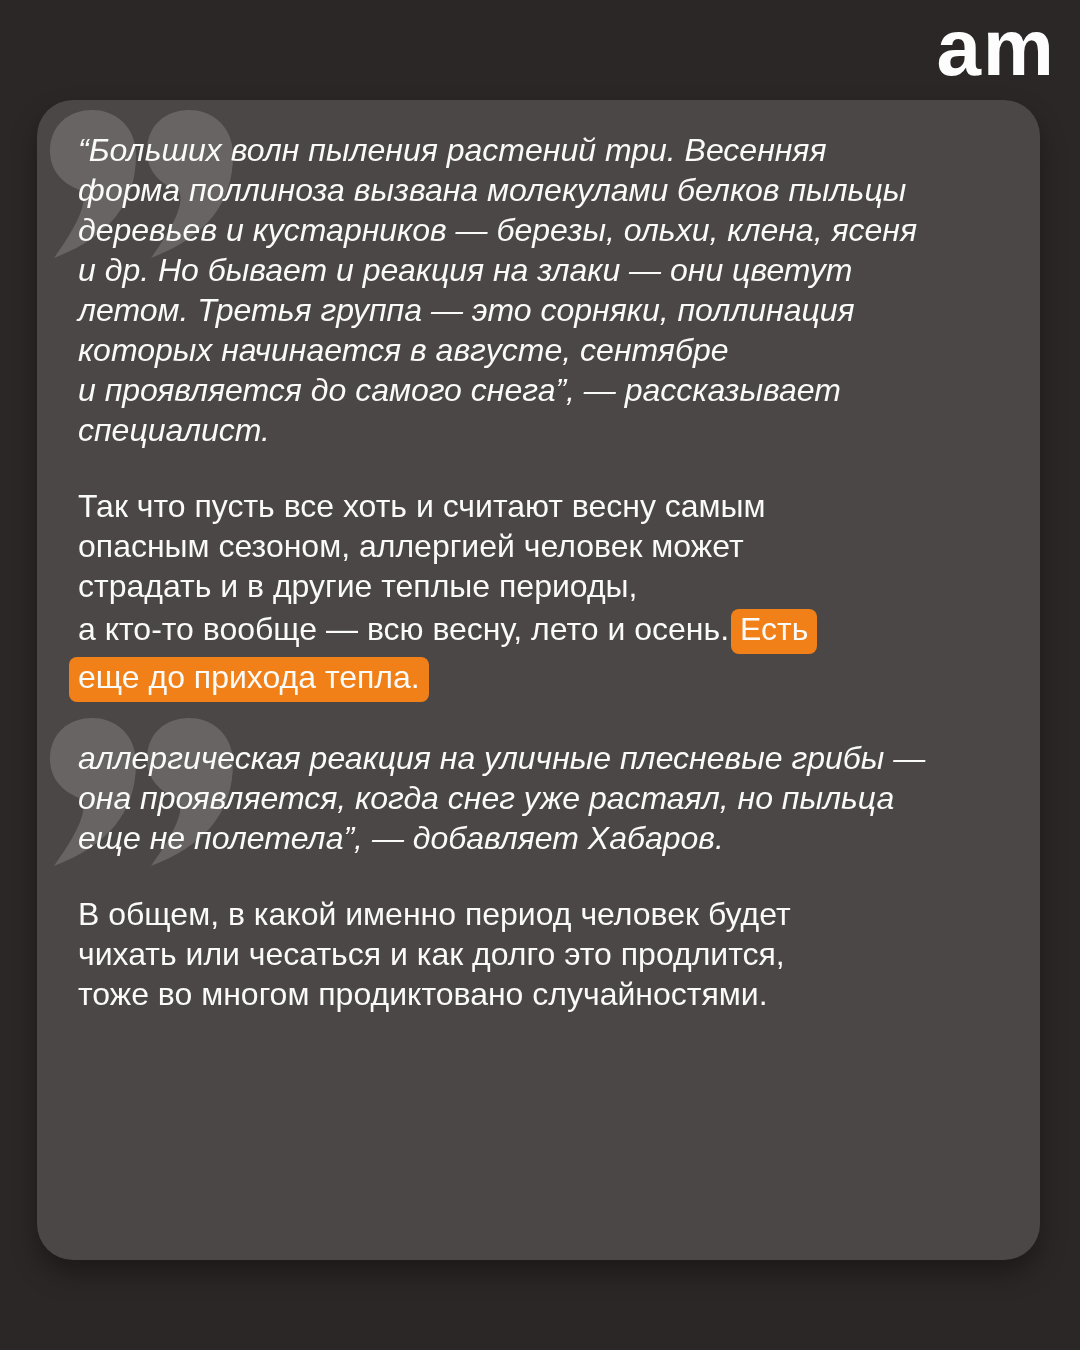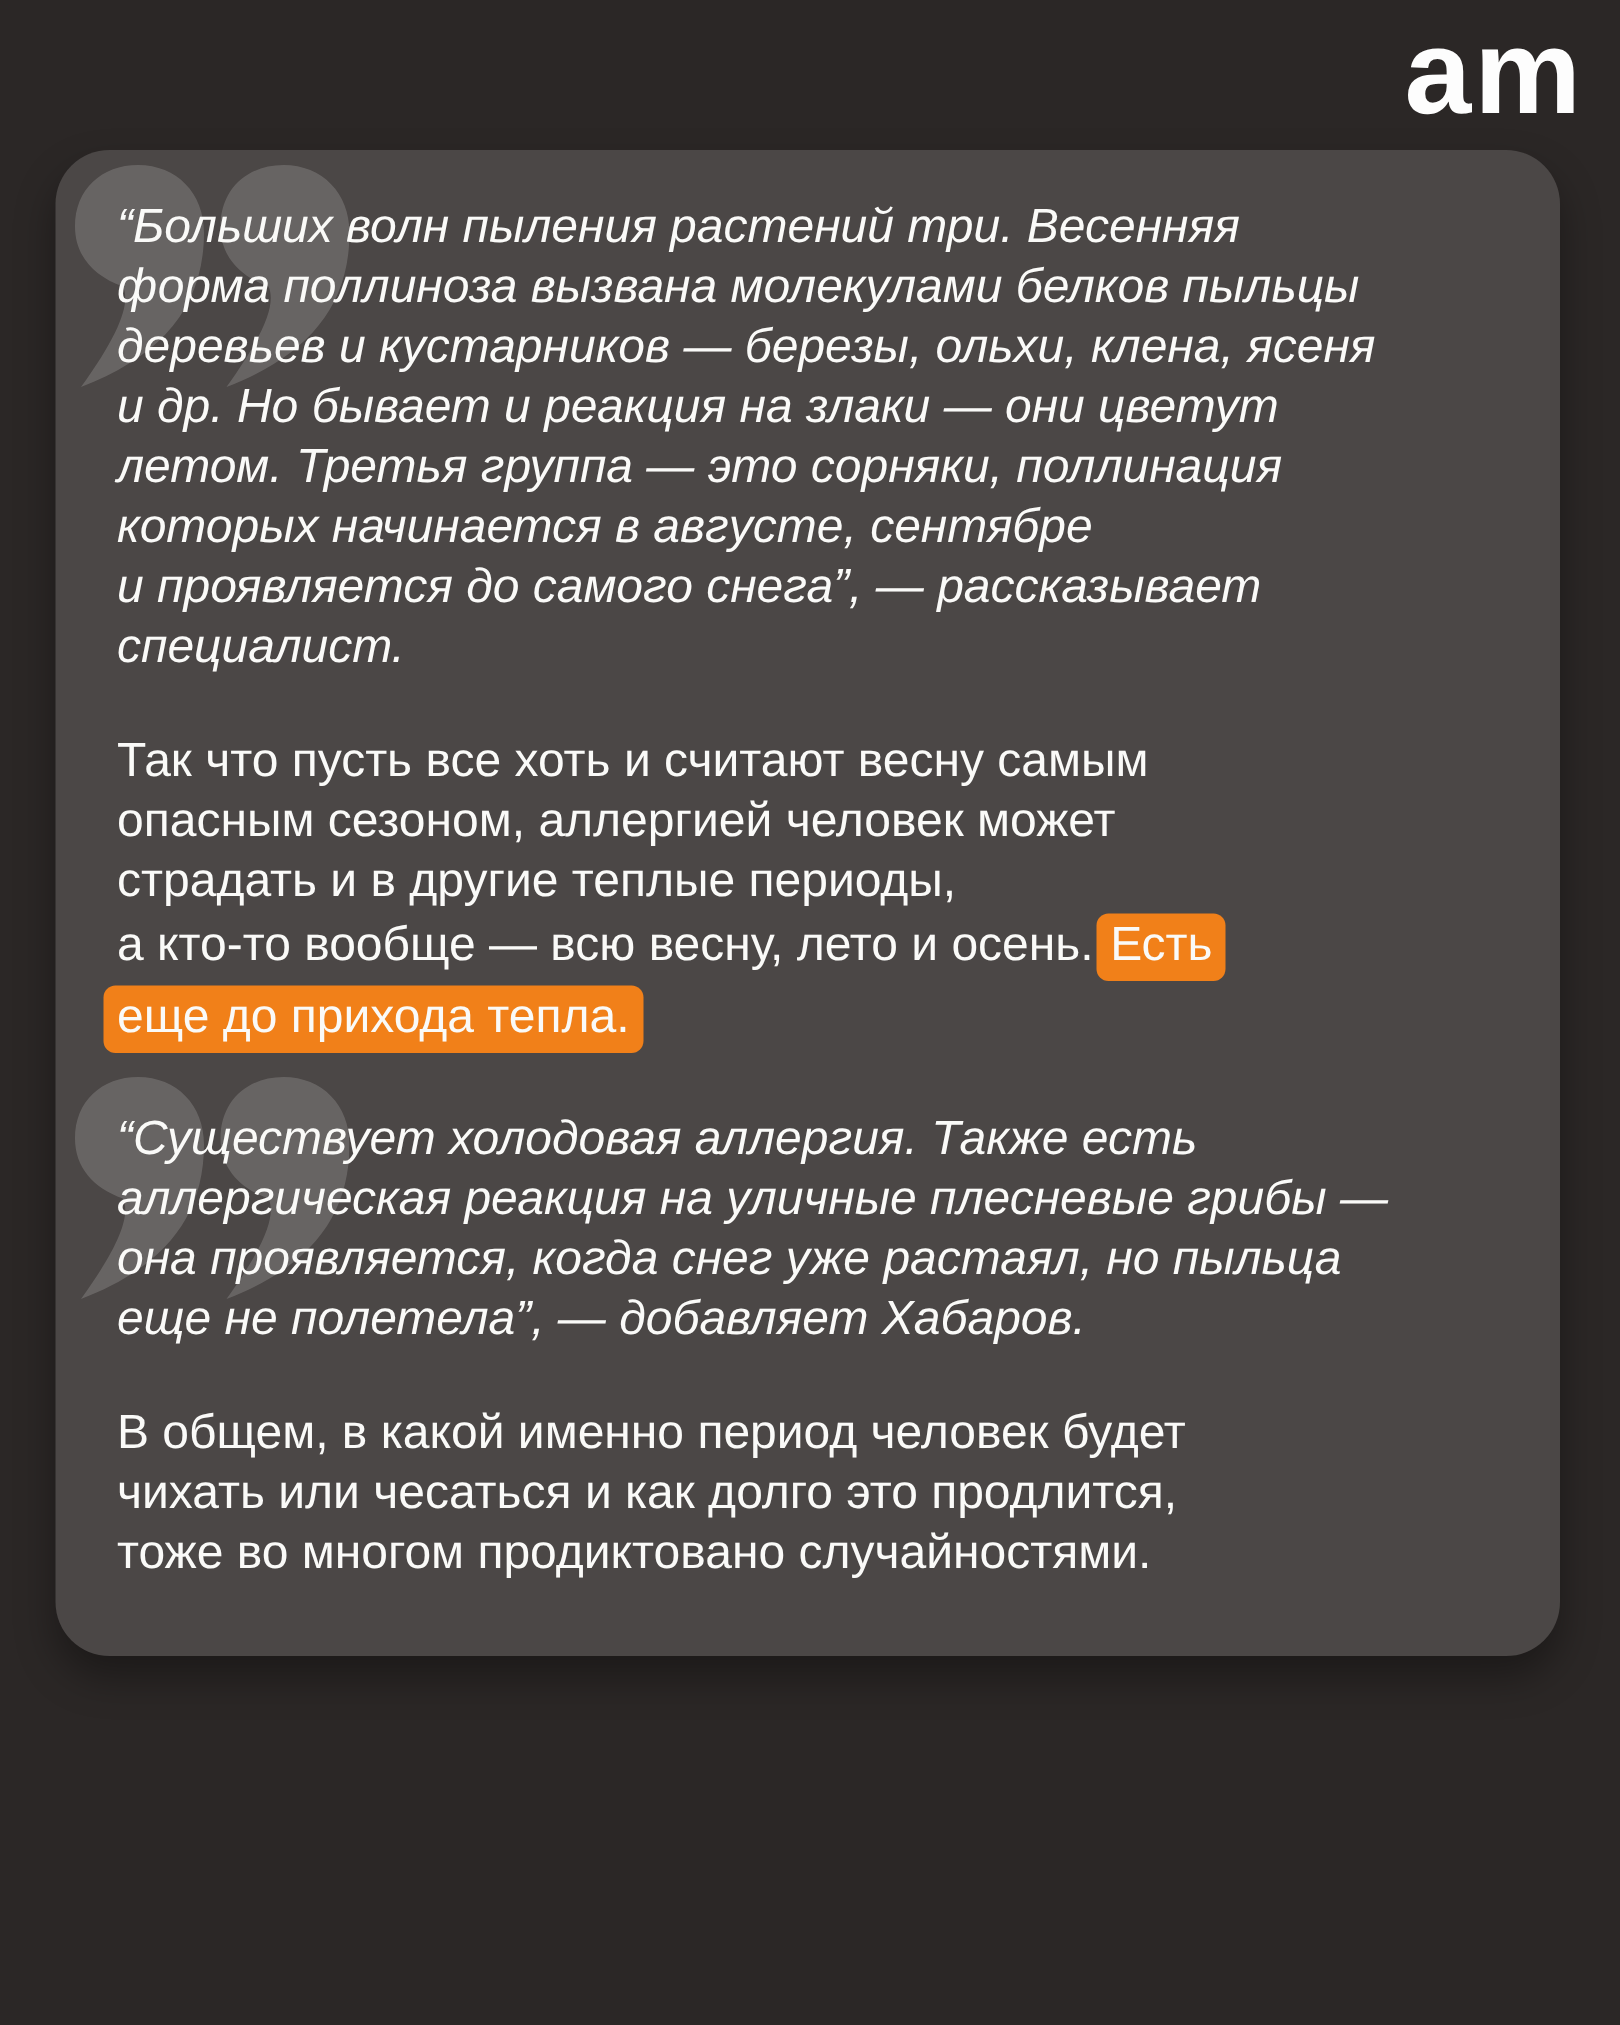--- a/index.html
+++ b/index.html
@@ -32,21 +32,21 @@
     font-size:80px;
     line-height:84px;
     font-weight:700;
     color:#fdfdfd;
   }
   .logo svg{ margin:2px 5px 0 7px; display:block; }
   
   .card{
     position:absolute;
     left:37px; top:100px;
-    width:1003px; height:1004px;
+    width:1003px; height:1160px;
     background:var(--card);
     border-radius:36px;
     padding:30px 38px 0 41px;
     box-shadow:0 14px 26px rgba(0,0,0,0.35);
   }
   .blocks{position:relative;}
   .block{position:relative;}
   .block + .block{margin-top:36px;}
   .line{
     font-size:32px;
@@ -115,21 +115,20 @@
         <div class="line"><span>а кто-то вообще — всю весну, лето и осень.</span><span class="hl hl-after">Есть</span></div>
         <div class="line"><span class="hl hl-first">еще до прихода тепла.</span></div>
       </div>
       <div class="block quote">
         <svg class="deco" width="185" height="148" viewBox="0 0 185 148" aria-hidden="true">
     <path fill="currentColor" d="M44,0 C70,0 88,19 88,45 C88,96 58,128 6,148
       C32,112 39,92 34,81 C14,74 2,60 2,41 C2,16 20,0 44,0 Z"></path>
     <path fill="currentColor" transform="translate(97,0)" d="M44,0 C70,0 88,19 88,45 C88,96 58,128 6,148
       C32,112 39,92 34,81 C14,74 2,60 2,41 C2,16 20,0 44,0 Z"></path>
   </svg>
-        <div class="line"><span>“Существует холодовая аллергия. Также есть</span></div>
         <div class="line"><span>аллергическая реакция на уличные плесневые грибы —</span></div>
         <div class="line"><span>она проявляется, когда снег уже растаял, но пыльца</span></div>
         <div class="line"><span>еще не полетела”, — добавляет Хабаров.</span></div>
       </div>
       <div class="block text">
         <div class="line"><span>В общем, в какой именно период человек будет</span></div>
         <div class="line"><span>чихать или чесаться и как долго это продлится,</span></div>
         <div class="line"><span>тоже во многом продиктовано случайностями.</span></div>
       </div>
     </div>

